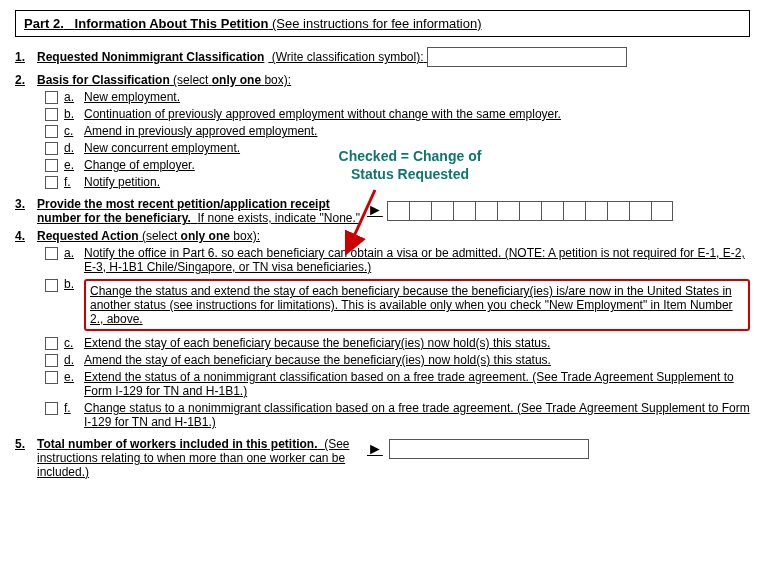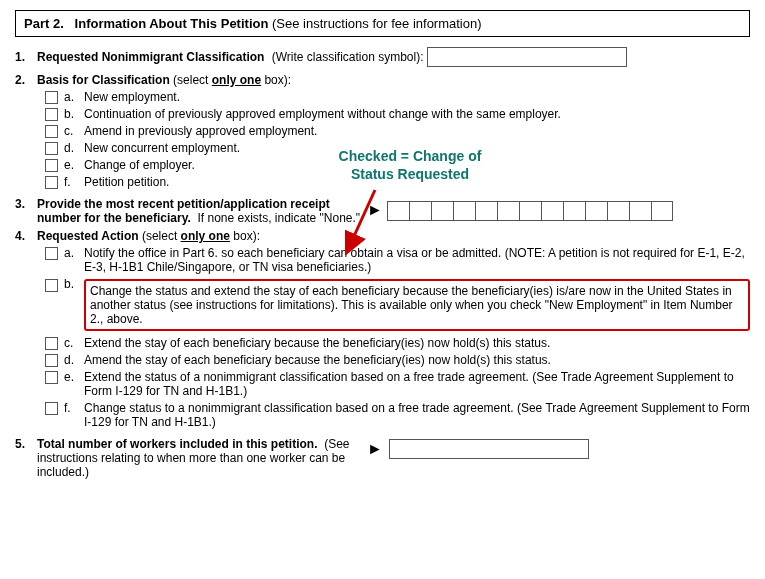--- a/index.html
+++ b/index.html
@@ -8,20 +8,21 @@
       font-size: 12px;
       background: #fff;
       color: #000;
       width: 765px;
       min-height: 579px;
     }
     .page {
       width: 765px;
       padding: 10px 15px;
       background: #fff;
+      text-decoration: underline;
     }
     .part-header {
       border: 1.5px solid #000;
       padding: 5px 8px;
       font-size: 13px;
       margin-bottom: 10px;
       background: #fff;
     }
     .part-header span.bold { font-weight: bold; }
     .section {
@@ -209,21 +210,21 @@
             </marker>
           </defs>
           <line x1="30" y1="5" x2="5" y2="60" stroke="#cc0000" stroke-width="3" marker-end="url(#arrowhead)"></line>
         </svg>
       </div>
     </div>
 
     <div class="sub-item">
       <div class="checkbox"></div>
       <span class="sub-letter">f.</span>
-      <span class="sub-text">Petition petition.</span>
+      <span class="sub-text">Notify petition.</span>
     </div>
   </div>
 
   <div class="section section3-row">
     <span class="section-num bold" style="min-width:18px; margin-right:4px;">3.</span>
     <div class="section3-left">
       <span class="section-label">Provide the most recent petition/application receipt number for the beneficiary.</span>&nbsp;
       <span>If none exists, indicate "None."</span>
     </div>
     <div class="section3-right">

